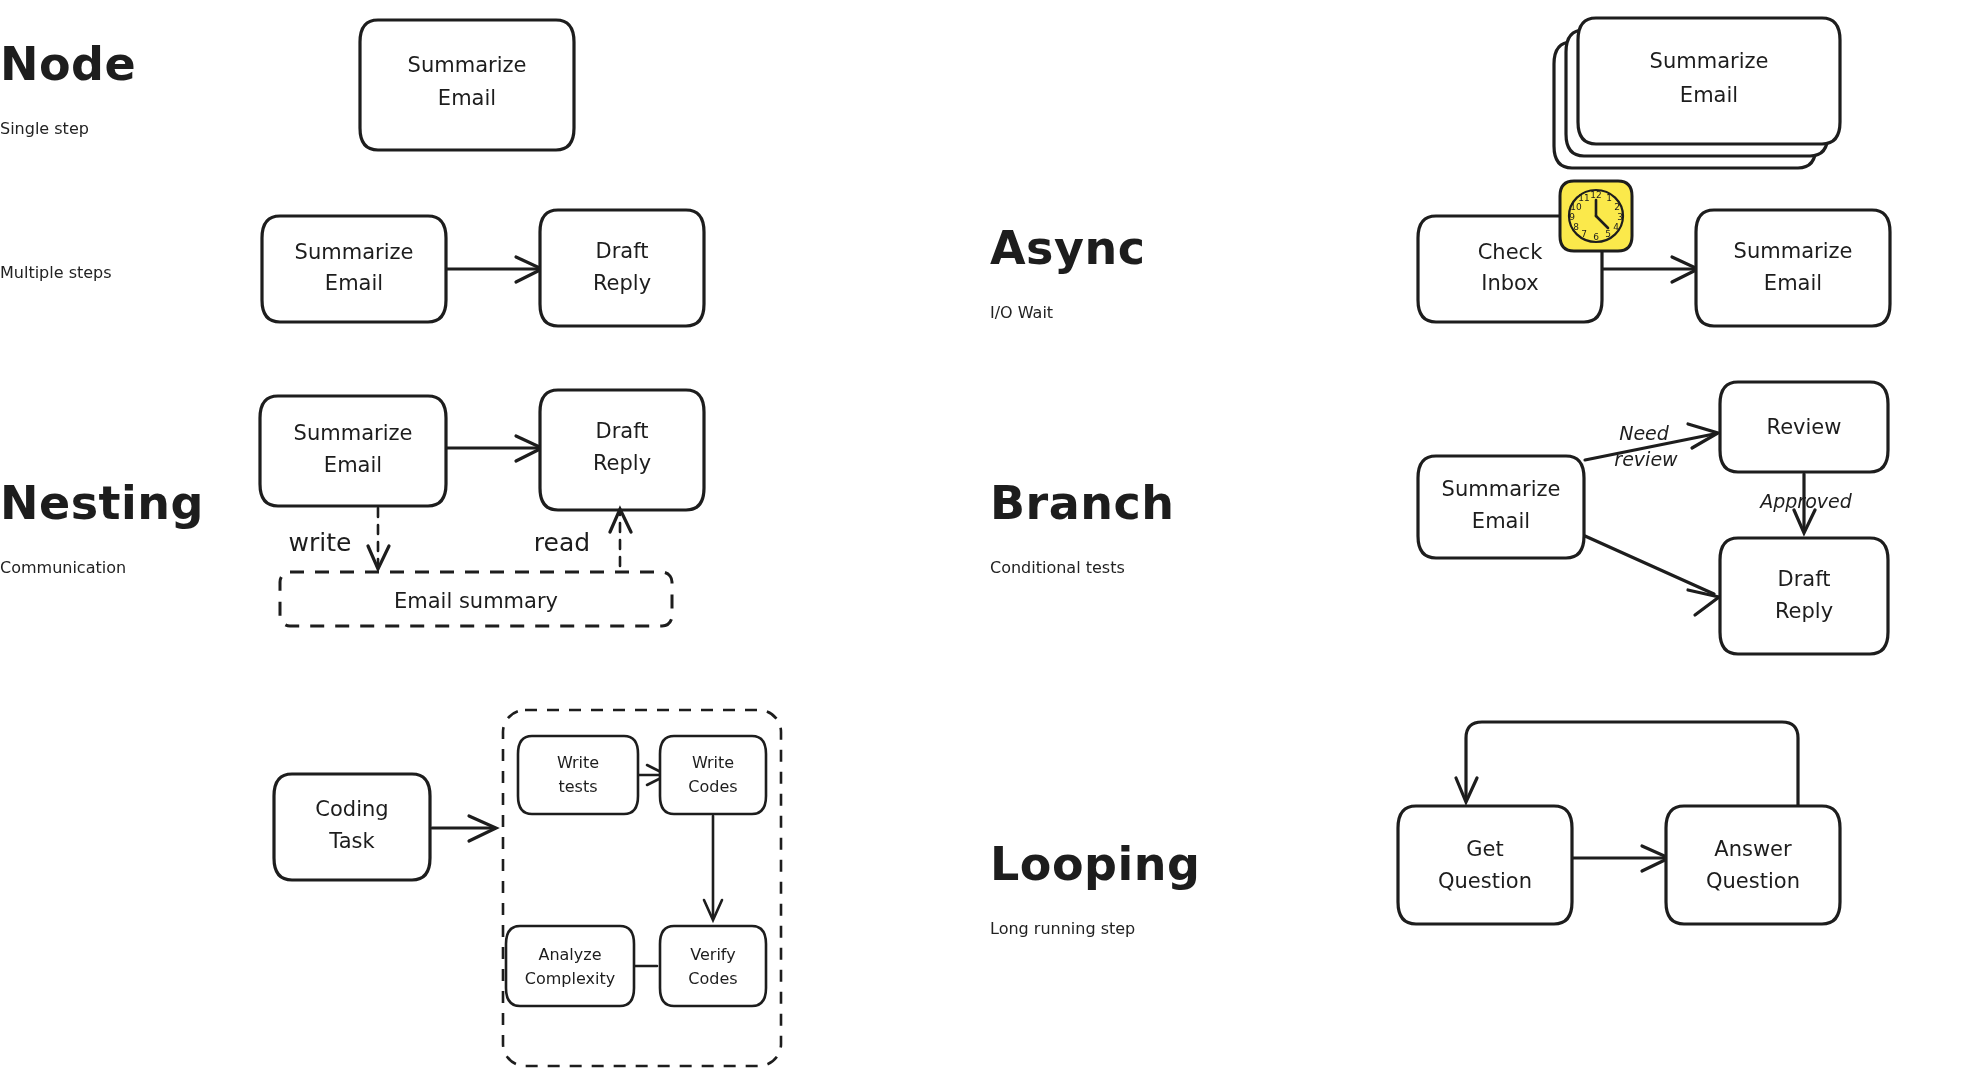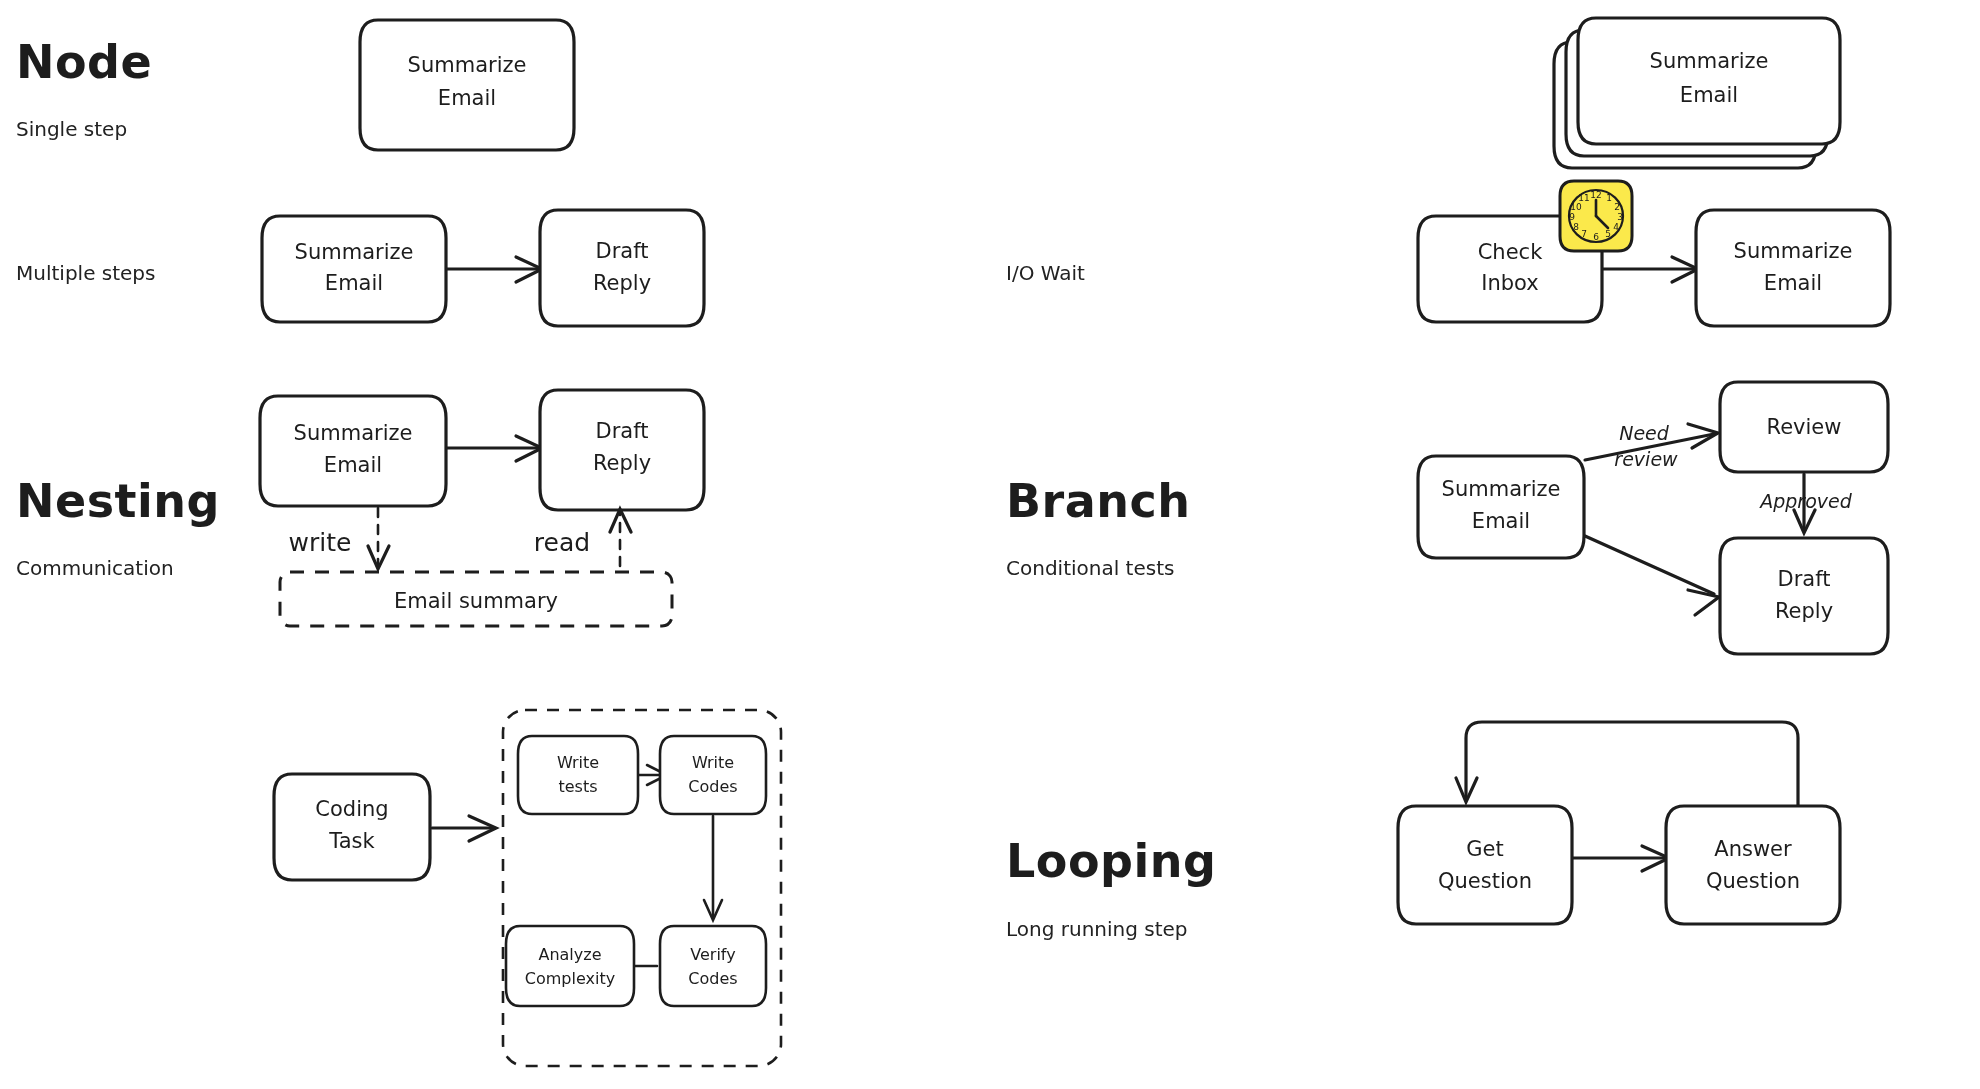--- a/index.html
+++ b/index.html
@@ -9,30 +9,30 @@
     color:#1d1d1d;overflow:hidden;position:relative;
   }
   .grid{
     position:absolute;inset:0;
     display:grid;
     grid-template-columns:1fr 1fr;
     grid-template-rows:178px 190px 320px 401px;
   }
   .cell{position:relative;}
   .labelbox{
-    position:absolute;left:16px;top:0;width:330px;height:100%;
+    position:absolute;left:0;top:0;width:330px;height:100%;
     display:flex;flex-direction:column;justify-content:center;
     padding-left:0;box-sizing:border-box;gap:12px;
   }
   .pattern-title{
     font-size:46px;font-weight:700;letter-spacing:.5px;
     line-height:1.05;margin:0 0 20px 0;white-space:nowrap;
   }
   .pattern-sub{
-    font-size:20px;line-height:1.1;margin:0;white-space:nowrap;color:#222;
+    font-size:16px;line-height:1.1;margin:0;white-space:nowrap;color:#222;
   }
   .viz{position:absolute;left:250px;top:0;right:0;bottom:0;}
   .viz svg{width:100%;height:100%;display:block;overflow:visible;}
   text{font-family:"DejaVu Sans","Liberation Sans",sans-serif;fill:#1d1d1d;}
   .nodeText{font-size:21px;text-anchor:middle;}
   .nodeTextSm{font-size:16px;text-anchor:middle;}
   .edgeLabel{font-size:19px;text-anchor:middle;font-style:italic;}
   .ioLabel{font-size:25px;text-anchor:middle;}
   .clockNum{font-size:9px;text-anchor:middle;}
   .box{fill:#fff;stroke:#1d1d1d;stroke-width:3.2;stroke-linejoin:round;}
@@ -102,20 +102,21 @@
           <path class="box" d="M308 32 q-18 0 -18 22 l0 72 q0 22 18 22 l128 0 q18 0 18 -22 l0 -72 q0 -22 -18 -22 z"></path>
           <text class="nodeText" x="372" y="80">Draft</text>
           <text class="nodeText" x="372" y="112">Reply</text>
         </g>
       </svg>
     </div>
   </div>
 
   <div class="cell">
     <div class="labelbox">
+      <div class="pattern-title">Async</div>
       <div class="pattern-sub">I/O Wait</div>
     </div>
     <div class="viz">
       <svg viewBox="0 0 740 190" preserveAspectRatio="xMinYMid meet">
         <g>
           <path class="box" d="M196 38 q-18 0 -18 22 l0 62 q0 22 18 22 l148 0 q18 0 18 -22 l0 -62 q0 -22 -18 -22 z"></path>
           <text class="nodeText" x="270" y="81">Check</text>
           <text class="nodeText" x="270" y="112">Inbox</text>
         </g>
         <g>

